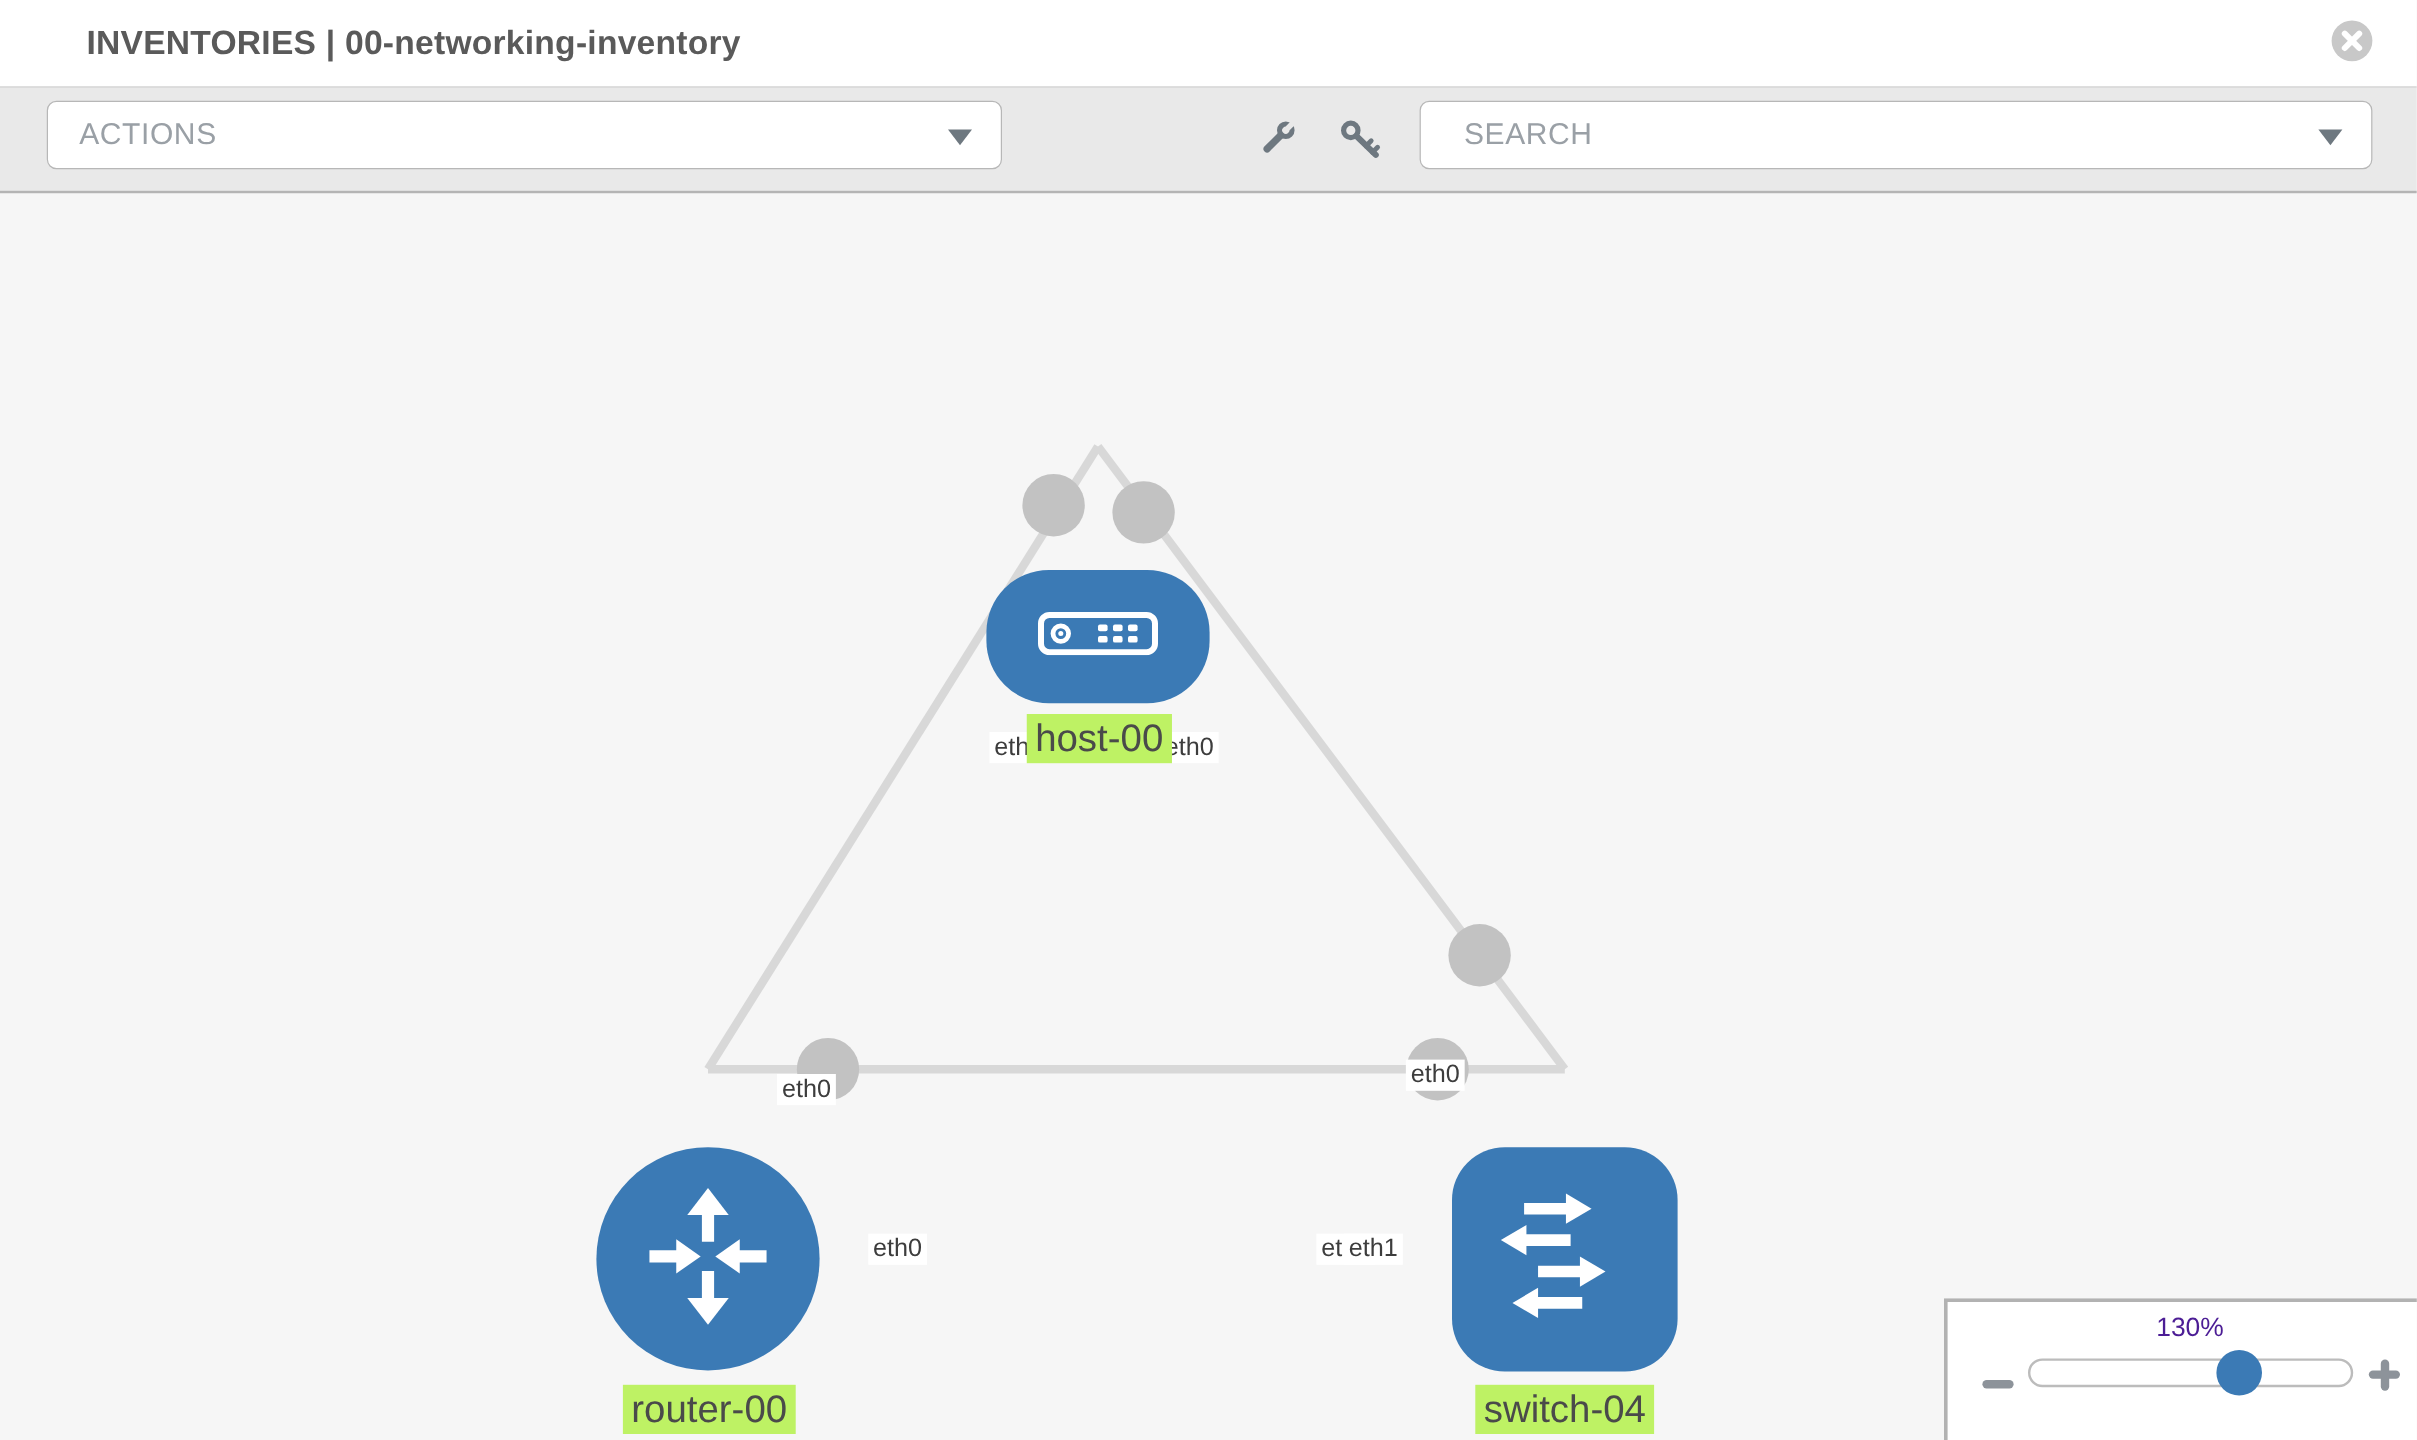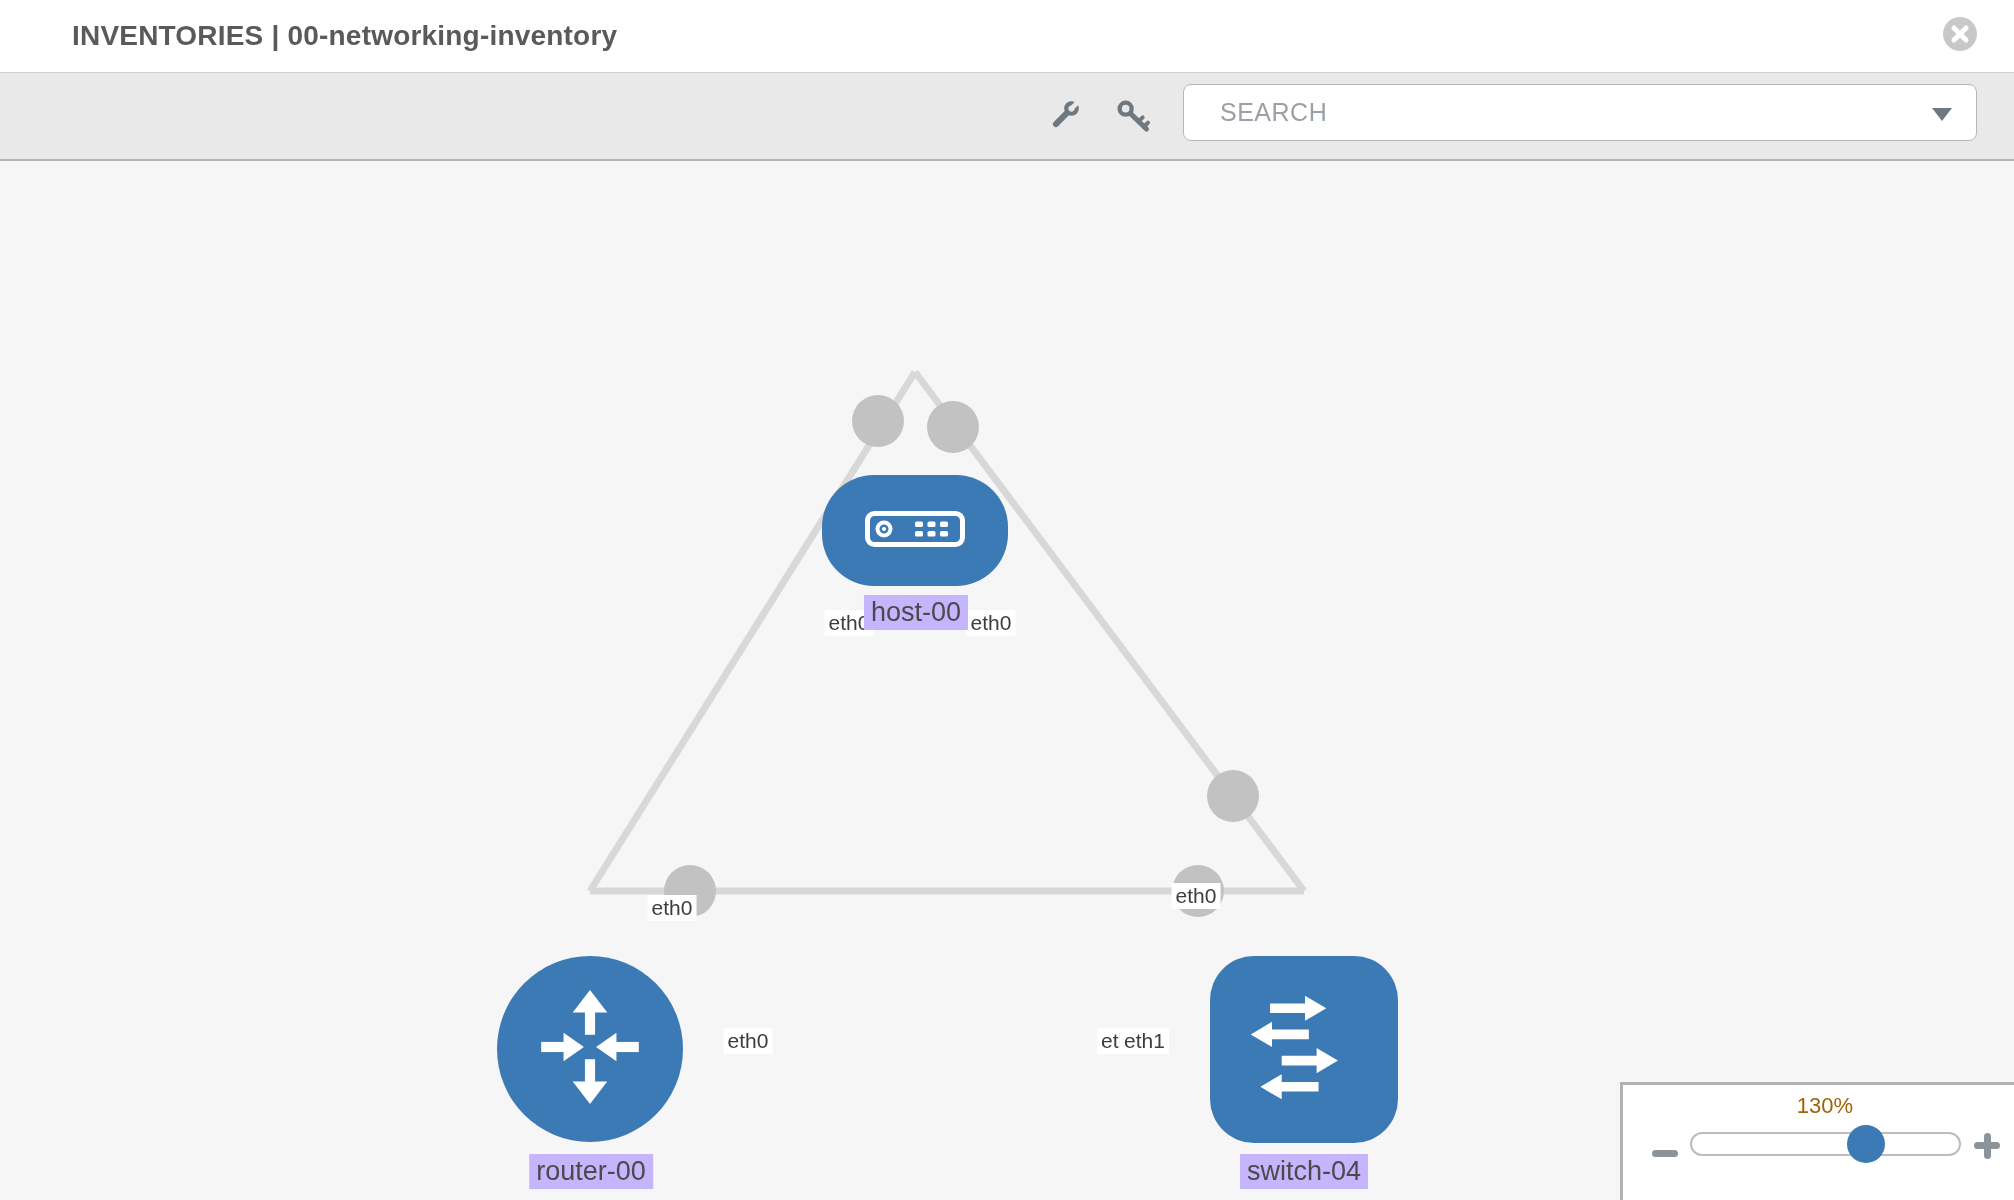--- a/index.html
+++ b/index.html
@@ -29,38 +29,38 @@
   .key-btn{left:1114px;top:24px;}
   
   .canvas{position:absolute;left:0;top:158px;width:2014px;height:1042px;}
   .links-svg{position:absolute;left:0;top:0;width:2014px;height:1200px;z-index:1;pointer-events:none;}
   .links-svg .link{stroke:#d8d8d8;stroke-width:7;}
   .links-svg .iface-dot{fill:#c2c2c2;}
   .node{position:absolute;background:#3b7ab5;display:flex;align-items:center;justify-content:center;z-index:3;cursor:pointer;}
   .node-host{left:822px;top:317px;width:186px;height:111px;border-radius:52px;}
   .node-router{left:497px;top:798px;width:186px;height:186px;border-radius:50%;}
   .node-switch{left:1210px;top:798px;width:188px;height:187px;border-radius:44px;}
-  .node-label{position:absolute;transform:translateX(-50%);background:#c4b5fd;color:#4a4a4a;
-    font-size:27px;padding:2px 7px;white-space:nowrap;z-index:2;}
+  .node-label{position:absolute;transform:translateX(-50%);background:#bef264;color:#4a4a4a;
+    font-size:32px;padding:2px 7px;white-space:nowrap;z-index:2;}
   .lbl-host{left:916px;top:437px;}
   .lbl-router{left:591px;top:996px;}
   .lbl-switch{left:1304px;top:996px;}
   .iface-label{position:absolute;background:#ffffff;color:#3d3d3d;font-size:21px;padding:1px 4px;white-space:nowrap;z-index:2;}
   .if-center{transform:translateX(-50%);}
   .if-host-left{left:849px;top:452px;}
   .if-host-right{left:991px;top:452px;}
   .if-hr-mid{left:672px;top:737px;}
   .if-hs-mid{left:1196px;top:725px;}
   .if-router-right{left:748px;top:870px;}
   .if-switch-back{left:1097px;top:870px;z-index:2;}
   .if-switch-front{left:1120px;top:870px;z-index:2;}
   
   .zoom-panel{position:absolute;left:1620px;top:1082px;width:400px;height:160px;background:#ffffff;
     border:3px solid #b2b2b2;box-sizing:border-box;z-index:5;}
-  .zoom-value{position:absolute;left:67px;top:8px;width:270px;text-align:center;font-size:22px;color:#a16207;}
+  .zoom-value{position:absolute;left:67px;top:8px;width:270px;text-align:center;font-size:22px;color:#4c1d95;}
   .zoom-minus{position:absolute;left:28px;top:54px;width:28px;height:28px;cursor:pointer;}
   .zoom-minus .bar{position:absolute;left:1px;top:11px;width:26px;height:7px;border-radius:3.5px;background:#8d939a;}
   .zoom-plus{position:absolute;left:350px;top:46px;width:28px;height:28px;cursor:pointer;}
   .zoom-plus .bar-h{position:absolute;left:1px;top:11px;width:26px;height:7px;border-radius:3.5px;background:#8d939a;}
   .zoom-plus .bar-v{position:absolute;left:10.5px;top:1.5px;width:7px;height:26px;border-radius:3.5px;background:#8d939a;}
   .zoom-track{position:absolute;left:67px;top:47px;width:271px;height:24px;border:2px solid #bcbcbc;border-radius:12px;background:#ffffff;box-sizing:border-box;cursor:pointer;}
   .zoom-thumb{position:absolute;left:224px;top:40px;width:38px;height:38px;border-radius:50%;background:#3b7ab5;cursor:pointer;}
 </style>
 </head>
 <body>
@@ -71,20 +71,24 @@
     <span>
       <svg width="34" height="34" viewBox="0 0 34 34">
         <line x1="11" y1="11" x2="23" y2="23" stroke="#ffffff" stroke-width="5" stroke-linecap="round"></line>
         <line x1="23" y1="11" x2="11" y2="23" stroke="#ffffff" stroke-width="5" stroke-linecap="round"></line>
       </svg>
     </span>
   </div>
 </div>
 
 <div class="toolbar">
+  <div class="select-box actions-box">
+    <span class="sel-label">ACTIONS</span>
+    <span class="caret"></span>
+  </div>
 
   <div class="tool-icon-btn wrench-btn">
     <span>
       <svg width="40" height="40" viewBox="0 0 24 24">
         <g transform="rotate(45 12 12)">
           <circle cx="12" cy="6.5" r="4.4" fill="#6e7880"></circle>
           <rect x="10.2" y="7" width="3.6" height="14.5" rx="1.8" fill="#6e7880"></rect>
           <circle cx="12" cy="6.5" r="1.8" fill="#e9e9e9"></circle>
           <rect x="10.6" y="0" width="2.8" height="5.2" fill="#e9e9e9"></rect>
         </g>

